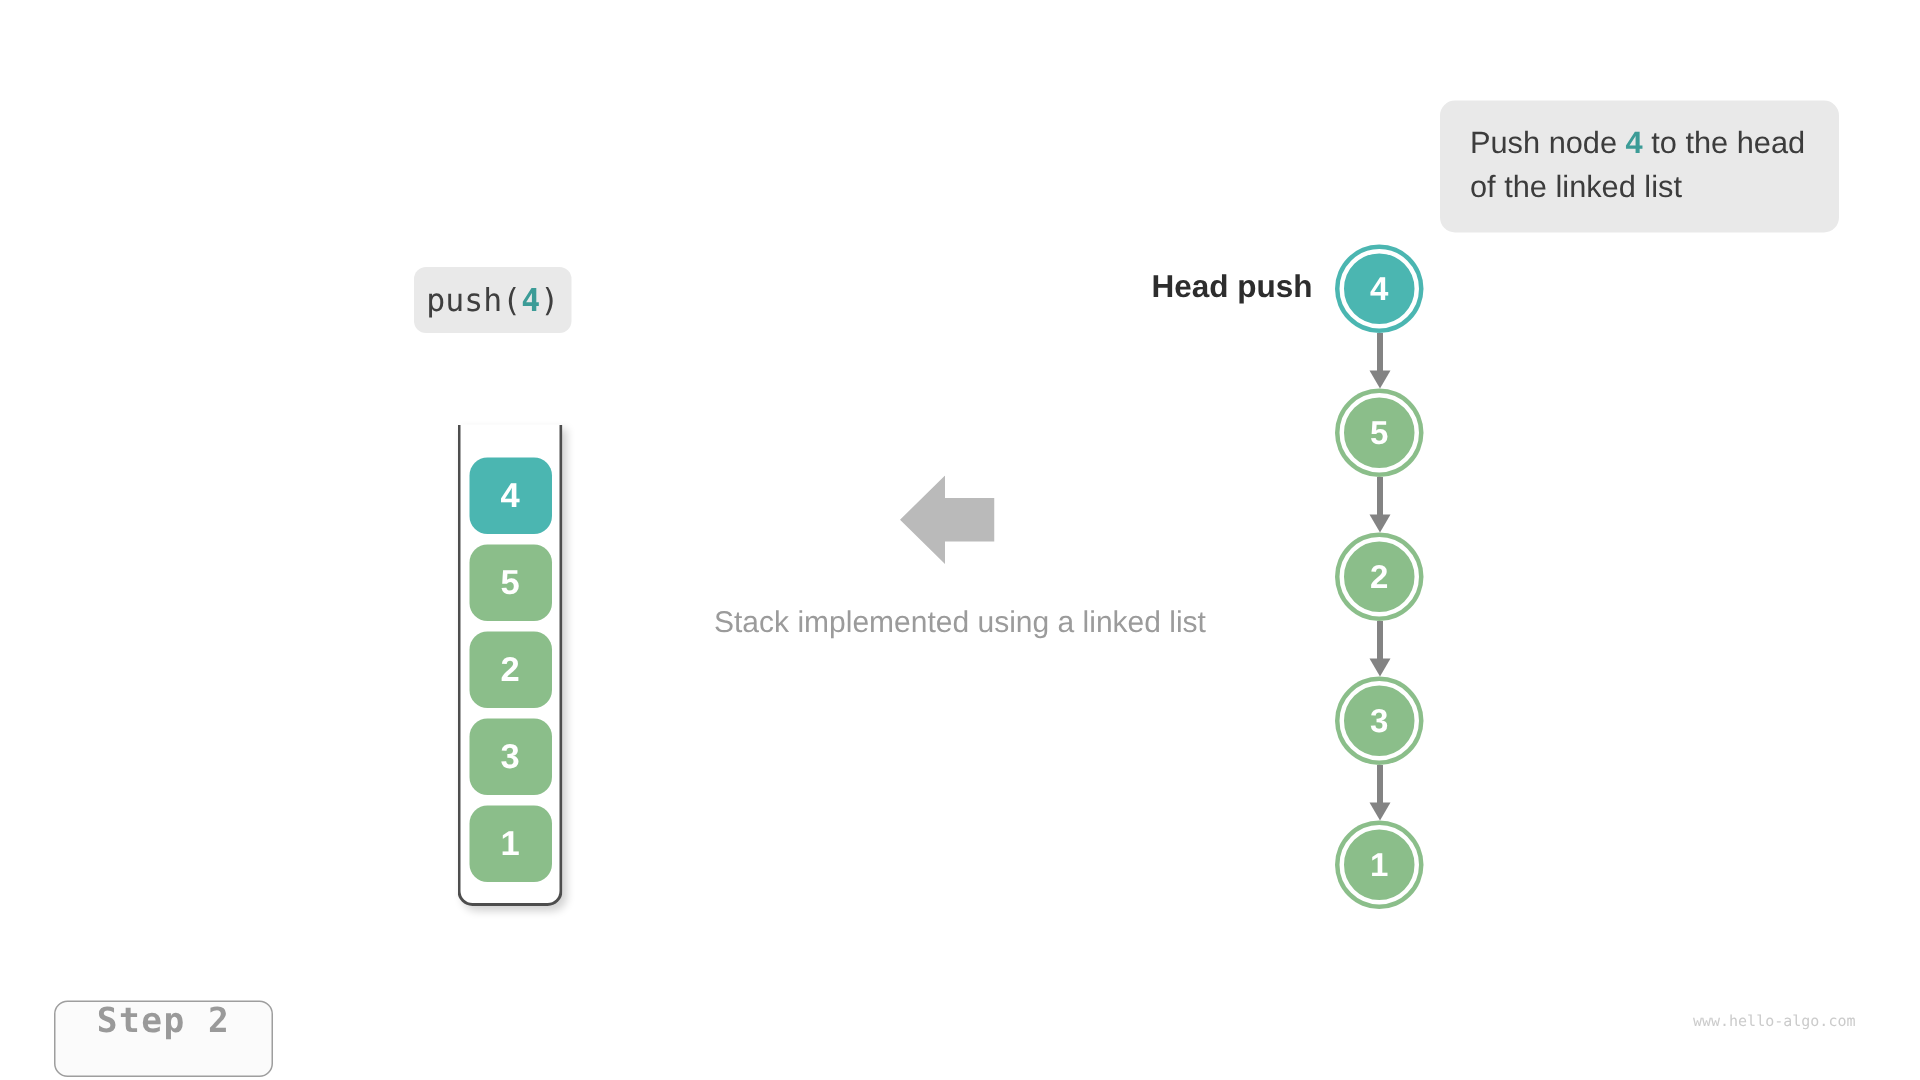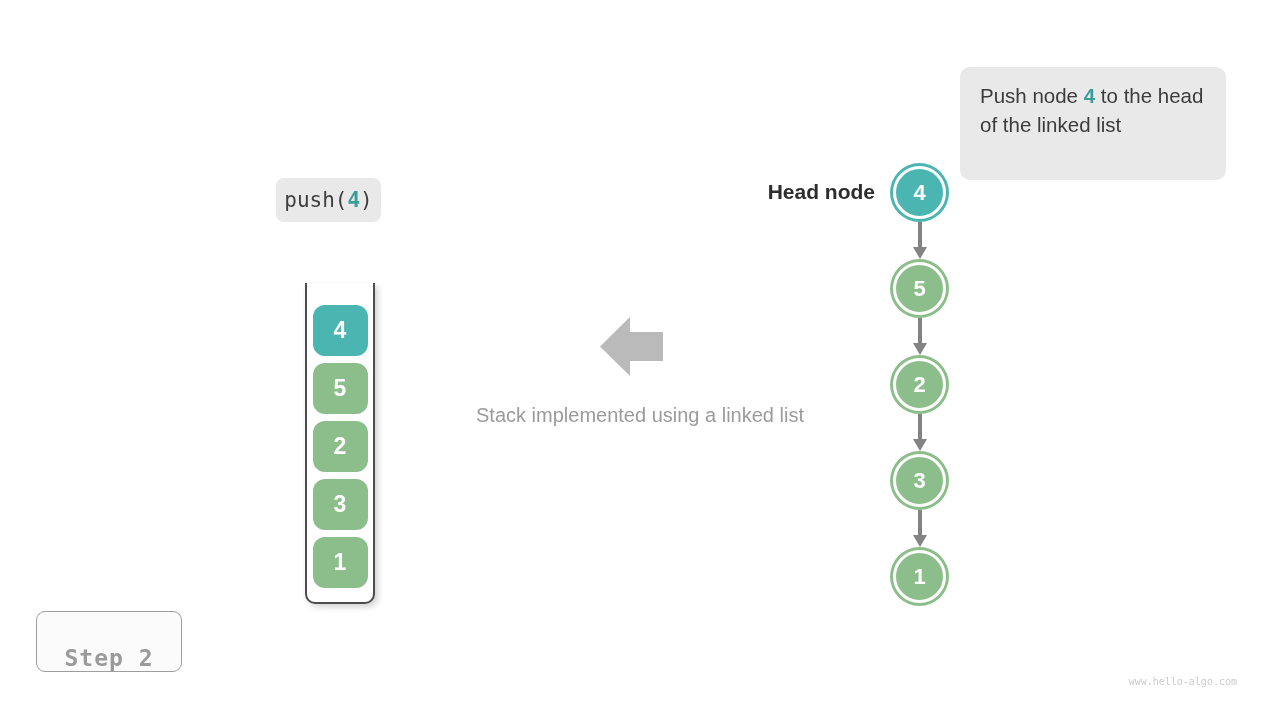--- a/index.html
+++ b/index.html
@@ -2,21 +2,21 @@
 <html><head>
 <meta charset="utf-8">
 <style>
   * { margin: 0; padding: 0; box-sizing: border-box; }
   html, body { width: 1280px; height: 720px; background: #ffffff; overflow: hidden; }
   body { font-family: "Liberation Sans", sans-serif; }
   .canvas { position: relative; width: 1280px; height: 720px; background: #ffffff; }
 
   
   .hint-box {
-    position: absolute; left: 960px; top: 67px; width: 266px; height: 113px;
+    position: absolute; left: 960px; top: 67px; width: 266px; height: 88px;
     background: #e9e9e9; border-radius: 10px;
     padding: 14px 20px; font-size: 20.5px; line-height: 29px; color: #3c3c3c;
   }
   .hl { font-weight: bold; }
 
   
   .op-box {
     position: absolute; left: 276px; top: 178px; width: 105px; height: 44px;
     background: #e9e9e9; border-radius: 8px;
     display: flex; align-items: center; justify-content: center;
@@ -62,23 +62,23 @@
     content: ""; position: absolute; left: 0; top: 25px; width: 0; height: 0;
     border-left: 7px solid transparent; border-right: 7px solid transparent; border-top: 12px solid #838383;
   }
   .ll-label {
     position: absolute; right: 405px; width: 300px; text-align: right;
     font-size: 21px; font-weight: bold; color: #2d2d2d;
   }
 
   
   .step-box {
-    position: absolute; left: 36px; top: 611px; width: 146px; height: 61px;
+    position: absolute; left: 36px; top: 667px; width: 146px; height: 51px;
     background: #fbfbfb; border: 1.5px solid #9e9e9e; border-radius: 9px;
-    display: flex; align-items: flex-end; justify-content: center;
+    display: flex; align-items: flex-start; justify-content: center;
     font-family: "DejaVu Sans Mono", monospace; font-size: 23px; font-weight: 600;
     color: #9a9a9a; letter-spacing: 1px;
   }
 
   
   .watermark {
     position: absolute; right: 43px; top: 676px;
     font-family: "DejaVu Sans Mono", monospace; font-size: 10px; color: #cbcbcb;
   }
 </style>
@@ -112,21 +112,21 @@
         <span>1</span>
       </div>
   </div>
 
   <svg class="big-arrow" width="63" height="59" viewBox="0 0 63 59">
     <polygon points="0,29.5 30,0 30,15 63,15 63,44 30,44 30,59" fill="#BABABA"></polygon>
   </svg>
 
   <div class="caption">Stack implemented using a linked list</div>
 
-  <div class="ll-label" style="top: 180px;">Head node</div>
+  <div class="ll-label" style="top: 180px;">Head push</div>
 
   <div class="ll-node" style="left: 893px; top: 166px; background-color: rgb(75, 182, 177); box-shadow: rgb(75, 182, 177) 0px 0px 0px 3px;">
       <span>4</span>
     </div>
   <div class="ll-node" style="left: 893px; top: 262px; background-color: rgb(139, 190, 138); box-shadow: rgb(139, 190, 138) 0px 0px 0px 3px;">
       <span>5</span>
     </div>
   <div class="ll-node" style="left: 893px; top: 358px; background-color: rgb(139, 190, 138); box-shadow: rgb(139, 190, 138) 0px 0px 0px 3px;">
       <span>2</span>
     </div>

